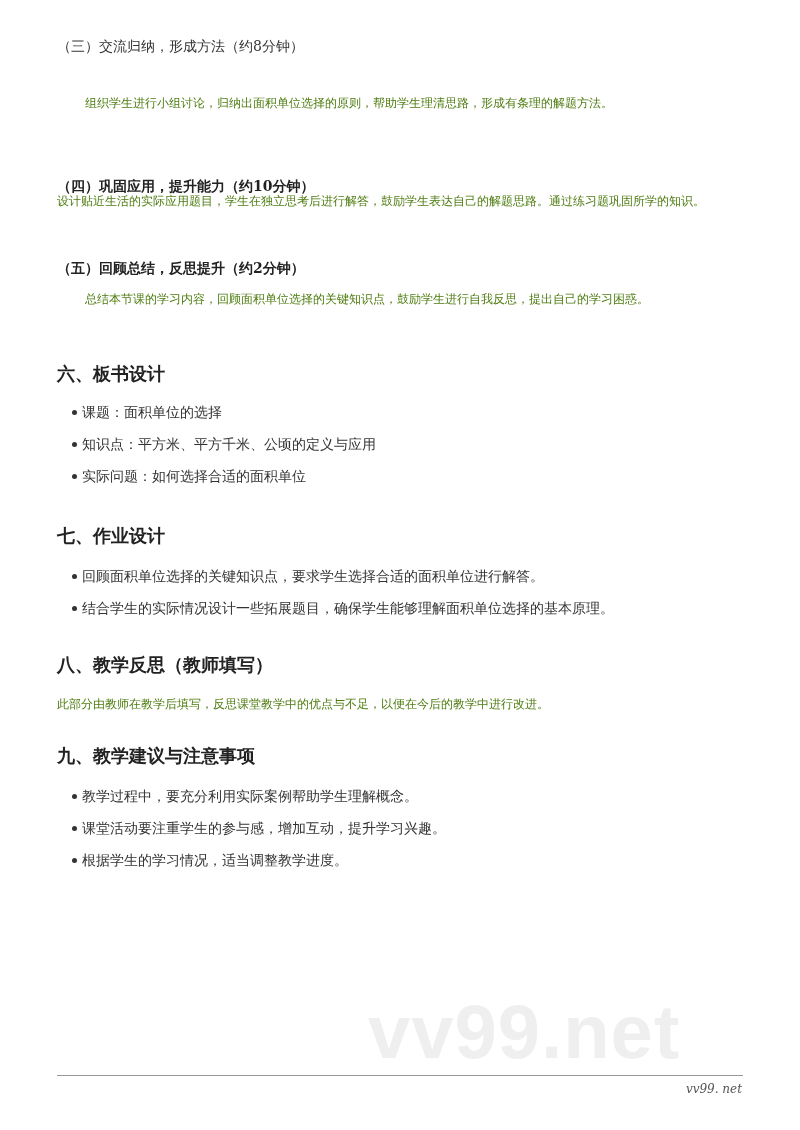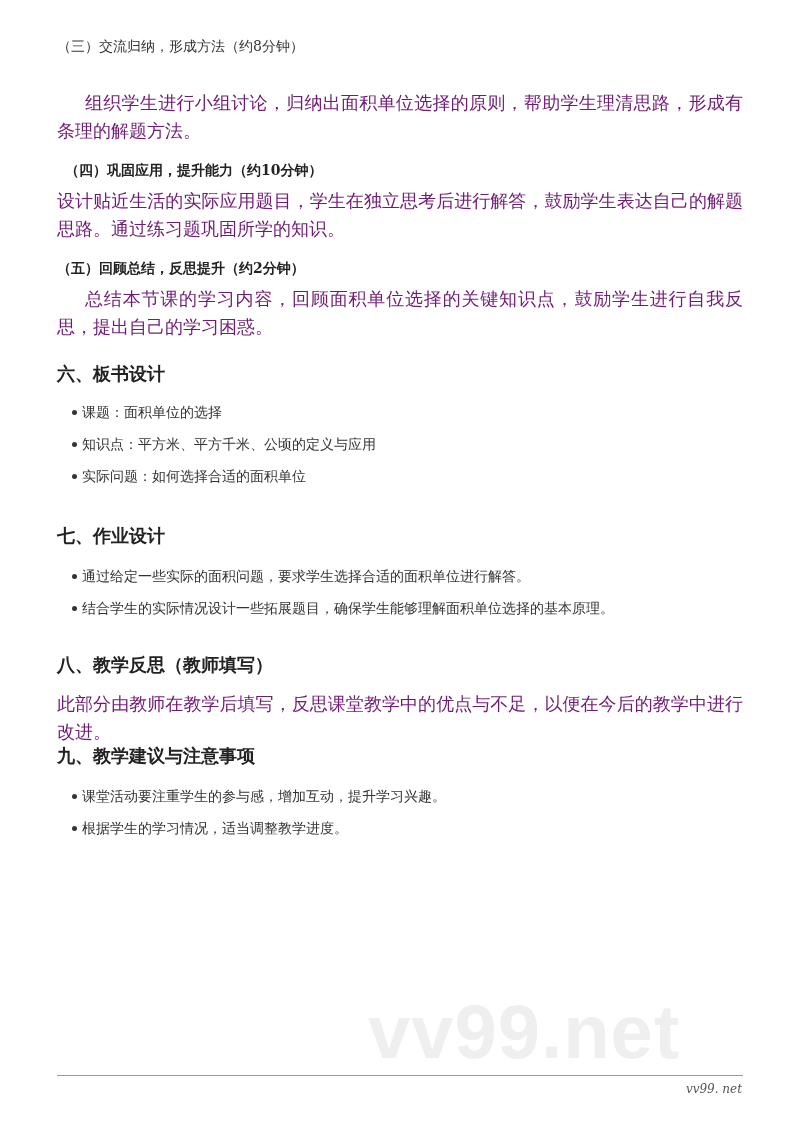--- a/index.html
+++ b/index.html
@@ -7,22 +7,22 @@
     width: 800px; height: 1130px; position: relative; overflow: hidden;
     font-family: "DejaVu Serif", "Liberation Serif", serif;
     color: #333333;
   }
   .page { position: absolute; left: 57px; top: 0; width: 686px; }
   .sub-h {
     position: absolute; left: 0; font-size: 14px; line-height: 20px; white-space: nowrap;
   }
   .sub-h.bold { font-weight: bold; color: #222; }
   .para {
-    position: absolute; left: 0; width: 686px; font-size: 18px; line-height: 28px;
-    text-align: justify; color: #701a75;
+    position: absolute; left: 0; width: 686px; font-size: 12px; line-height: 28px;
+    text-align: justify; color: #4d7c0f;
   }
   .para.indent { text-indent: 28px; }
   .sec-h {
     position: absolute; left: 0; font-size: 18px; font-weight: bold; color: #222;
     line-height: 24px; white-space: nowrap;
     font-family: "DejaVu Sans", "Liberation Sans", sans-serif;
   }
   ul.blist { position: absolute; left: 0; margin: 0; padding: 0; list-style: none; width: 686px; }
   ul.blist li {
     position: relative; padding-left: 25px; font-size: 14px; line-height: 32px; white-space: nowrap; color: #333;
@@ -43,44 +43,45 @@
   }
 </style>
 </head>
 <body>
 
 <div class="page">
 
   <div class="sub-h" style="top:36px;">（三）交流归纳，形成方法（约8分钟）</div>
   <div class="para indent" style="top:89px;">组织学生进行小组讨论，归纳出面积单位选择的原则，帮助学生理清思路，形成有条理的解题方法。</div>
 
-  <div class="sub-h bold" style="top:160px;margin-left:8px;">（四）巩固应用，提升能力（约10分钟）</div>
+  <div class="sub-h bold" style="top:176px;">（四）巩固应用，提升能力（约10分钟）</div>
   <div class="para" style="top:187px;">设计贴近生活的实际应用题目，学生在独立思考后进行解答，鼓励学生表达自己的解题思路。通过练习题巩固所学的知识。</div>
 
   <div class="sub-h bold" style="top:258px;">（五）回顾总结，反思提升（约2分钟）</div>
   <div class="para indent" style="top:285px;">总结本节课的学习内容，回顾面积单位选择的关键知识点，鼓励学生进行自我反思，提出自己的学习困惑。</div>
 
   <div class="sec-h" style="top:362px;">六、板书设计</div>
   <ul class="blist" style="top:396px;">
     <li><span class="bullet"></span><span>课题：面积单位的选择</span></li>
     <li><span class="bullet"></span><span>知识点：平方米、平方千米、公顷的定义与应用</span></li>
     <li><span class="bullet"></span><span>实际问题：如何选择合适的面积单位</span></li>
   </ul>
 
   <div class="sec-h" style="top:524px;">七、作业设计</div>
   <ul class="blist" style="top:560px;">
-    <li><span class="bullet"></span><span>通过给定一些实际的面积问题，要求学生选择合适的面积单位进行解答。</span></li>
+    <li><span class="bullet"></span><span>回顾面积单位选择的关键知识点，要求学生选择合适的面积单位进行解答。</span></li>
     <li><span class="bullet"></span><span>结合学生的实际情况设计一些拓展题目，确保学生能够理解面积单位选择的基本原理。</span></li>
   </ul>
 
   <div class="sec-h" style="top:653px;">八、教学反思（教师填写）</div>
   <div class="para" style="top:690px;">此部分由教师在教学后填写，反思课堂教学中的优点与不足，以便在今后的教学中进行改进。</div>
 
   <div class="sec-h" style="top:744px;">九、教学建议与注意事项</div>
   <ul class="blist" style="top:780px;">
+    <li><span class="bullet"></span><span>教学过程中，要充分利用实际案例帮助学生理解概念。</span></li>
     <li><span class="bullet"></span><span>课堂活动要注重学生的参与感，增加互动，提升学习兴趣。</span></li>
     <li><span class="bullet"></span><span>根据学生的学习情况，适当调整教学进度。</span></li>
   </ul>
 </div>
 
 <div class="watermark">vv99.net</div>
 <div class="footer-rule"></div>
 <div class="footer-text">vv99. net</div>
 
 </body></html>

